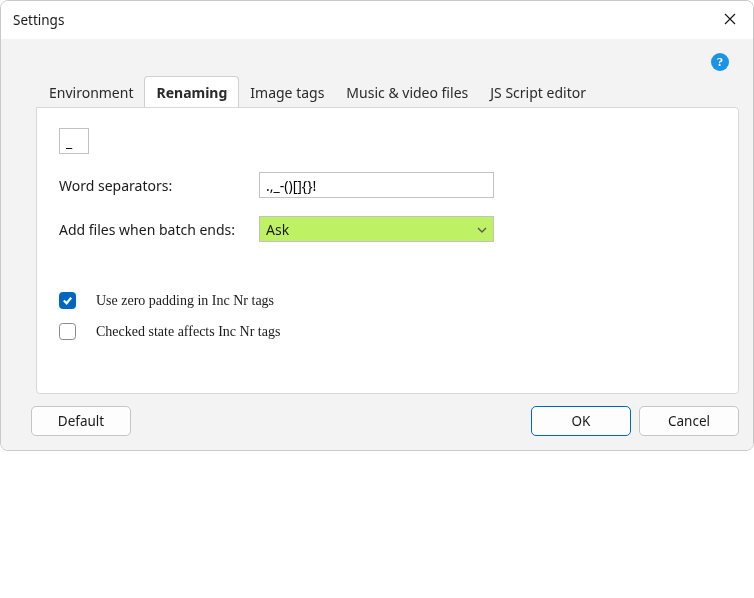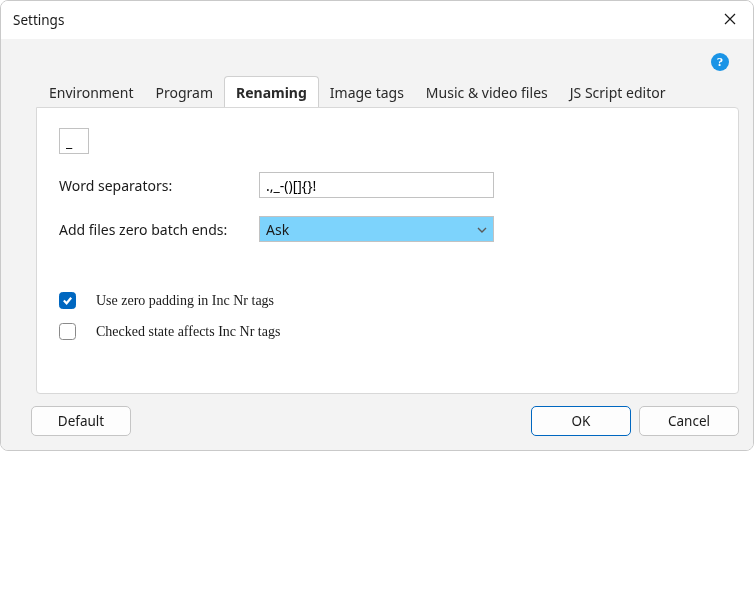--- a/index.html
+++ b/index.html
@@ -146,21 +146,21 @@
     font-family: inherit;
     outline: none;
   }
   .text-narrow { width: 30px; text-align: left; }
   .text-wide { width: 235px; }
   .select-wrap {
     position: relative;
     width: 235px;
     height: 26px;
     border: 1px solid #c2c2c2;
-    background: #7dd3fc;
+    background: #bef264;
     display: flex;
     align-items: center;
     padding: 0 6px;
     font-size: 14px;
     cursor: pointer;
   }
   .select-value { flex: 1; }
   .select-caret svg { width: 10px; height: 10px; stroke: #5a5a5a; stroke-width: 1.4; fill: none; }
 
   .checkbox-row {
@@ -245,40 +245,39 @@
 
   <div class="client">
 
     <div class="help-row">
       <div class="help-icon">?</div>
     </div>
 
     <div class="tab-area">
       <div class="tabstrip">
         <div class="tab">Environment</div>
-        <div class="tab">Program</div>
         <div class="tab active">Renaming</div>
         <div class="tab">Image tags</div>
         <div class="tab">Music &amp; video files</div>
         <div class="tab">JS Script editor</div>
       </div>
 
       <div class="tabpanels">
 
         <div class="form-row">
           <input class="text-input text-narrow" value="_" style="">
         </div>
 
         <div class="form-row">
           <label class="form-label">Word separators:</label>
           <input class="text-input text-wide" value=".,_-()[]{}!" style="">
         </div>
 
         <div class="form-row" style="margin-bottom:0;">
-          <label class="form-label">Add files zero batch ends:</label>
+          <label class="form-label">Add files when batch ends:</label>
           <div class="select-wrap">
             <span class="select-value">Ask</span>
             <span class="select-caret">
               <svg viewBox="0 0 10 10">
                   <path d="M1 3 L5 7 L9 3"></path>
                 </svg>
             </span>
           </div>
         </div>
 

